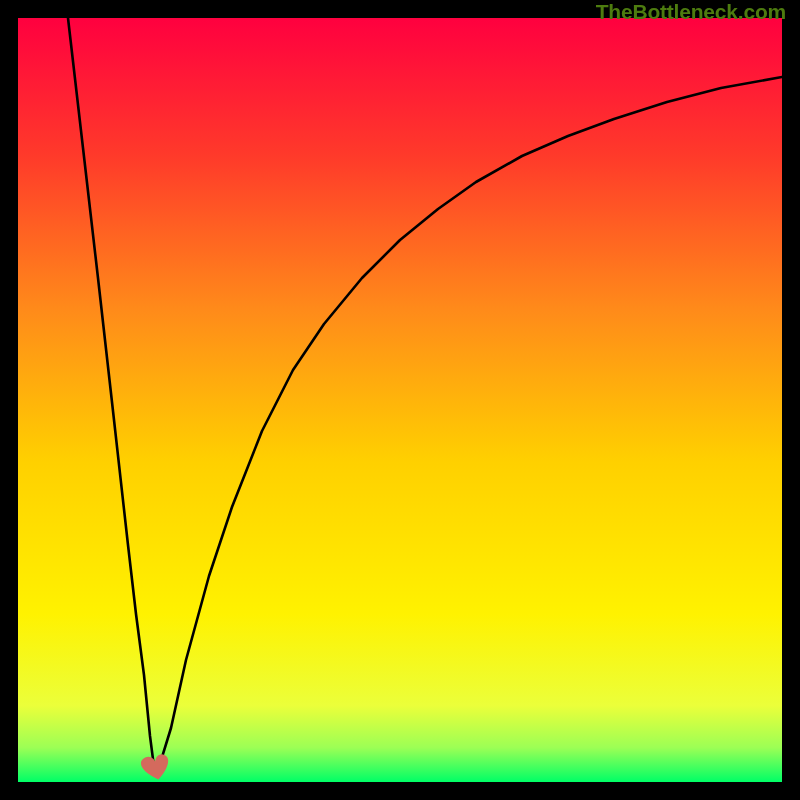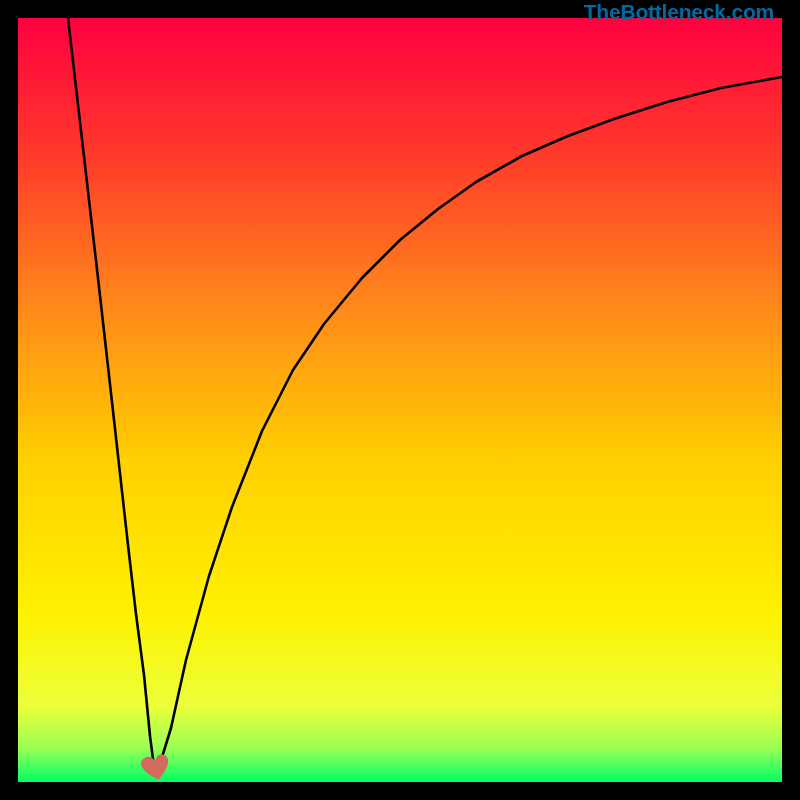--- a/index.html
+++ b/index.html
@@ -21,23 +21,23 @@
   .plot {
     position: absolute;
     left: 0;
     top: 0;
     width: 764px;
     height: 764px;
   }
   .watermark {
     position: absolute;
     top: 0;
-    right: 26px;
+    right: 14px;
     font: 700 21px Arial, Helvetica, sans-serif;
-    color: #0369a1;
+    color: #4d7c0f;
     letter-spacing: -0.2px;
   }
 </style>
 </head>
 <body>
 
 <div class="frame">
   <svg class="plot" viewBox="0 0 764 764" preserveAspectRatio="none">
 
     <defs>

